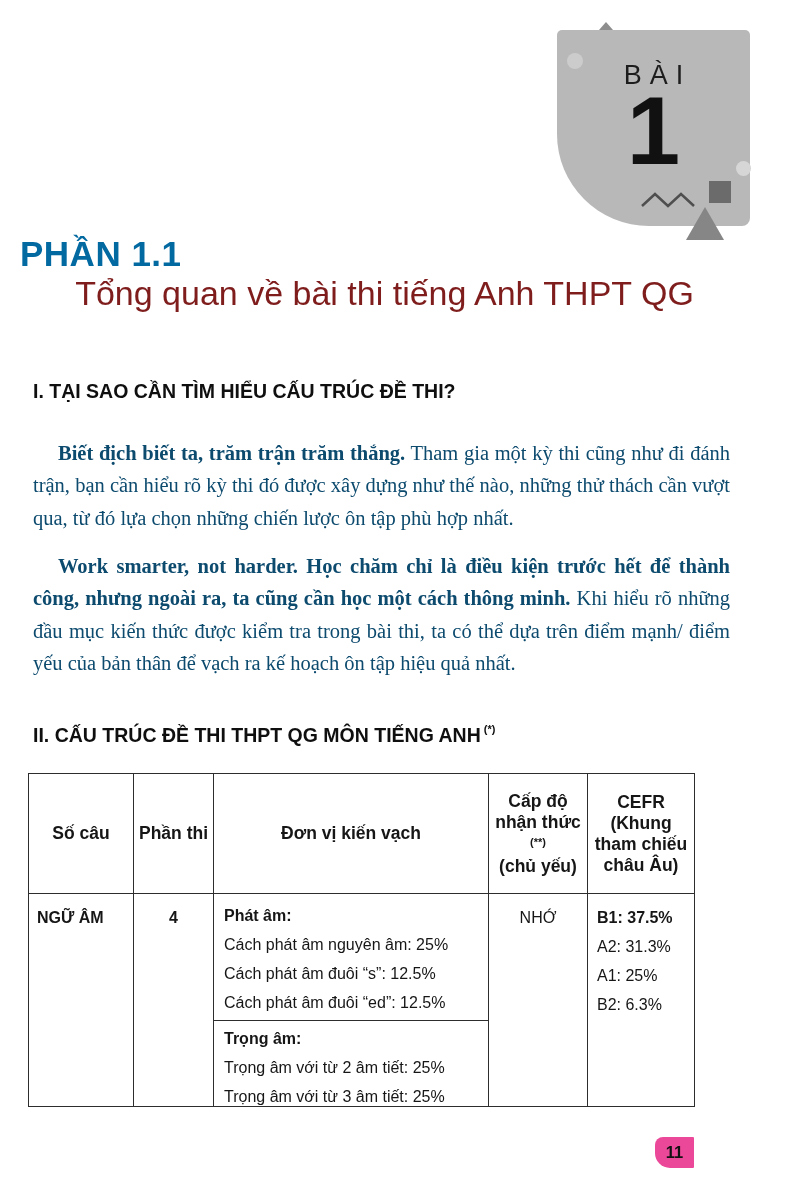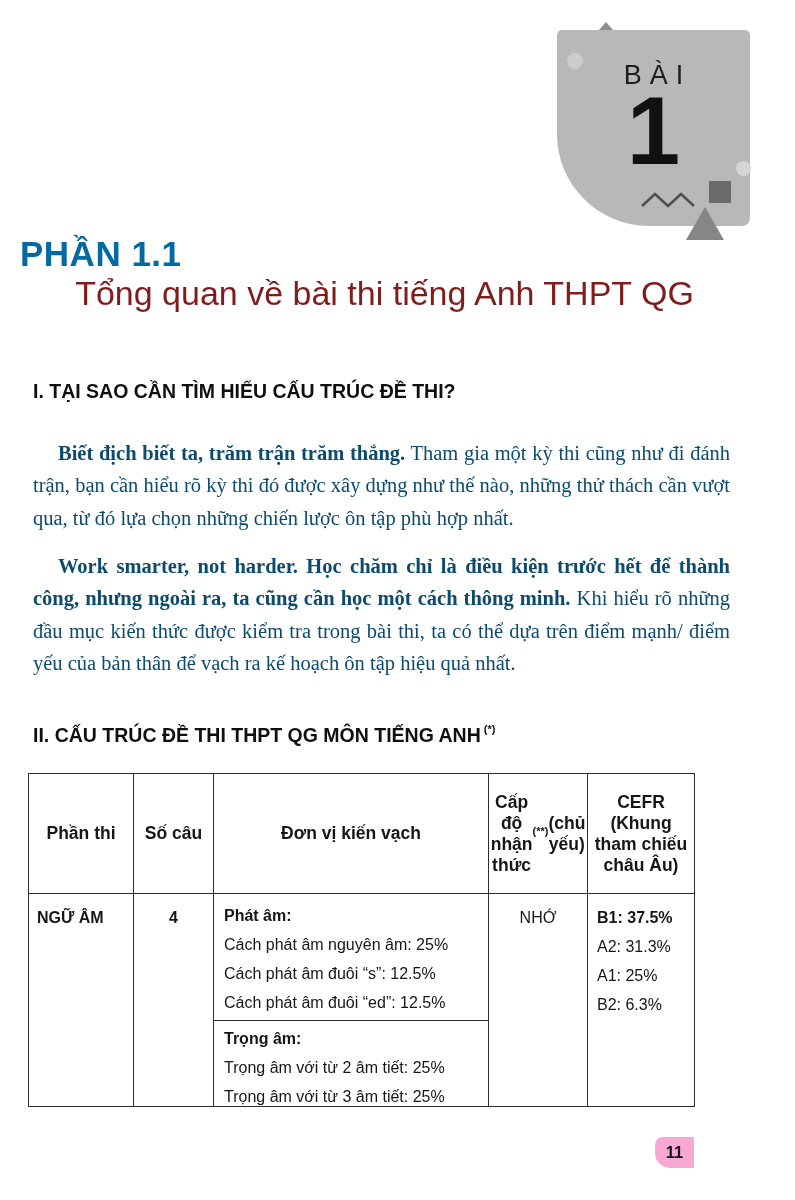--- a/index.html
+++ b/index.html
@@ -46,36 +46,36 @@
   .para-2{top:529px;}
   .para b{font-weight:bold;}
 
   
   .exam-table{position:absolute;left:28px;top:773px;width:665px;
     border:1.5px solid #2d2d2d;display:grid;
     grid-template-columns:105px 80px 275px 99px 106px;
     grid-template-rows:120px 212px;box-sizing:content-box;font-size:17.5px;}
   .cell{border-right:1.5px solid #2d2d2d;box-sizing:border-box;overflow:hidden;}
   .cell.last{border-right:none;}
-  .th{border-bottom:1.5px solid #2d2d2d;display:flex;flex-direction:row;
+  .th{border-bottom:1.5px solid #2d2d2d;display:flex;flex-direction:column;
     align-items:center;justify-content:center;text-align:center;font-weight:bold;line-height:21px;padding:2px;}
   .th-note{font-size:11px;line-height:12px;margin:3px 0 8px 0;}
   .td{padding-top:9px;line-height:29px;font-size:16px;}
   .td-phanthi{padding-left:8px;font-weight:bold;}
   .td-socau{text-align:center;font-weight:bold;}
   .td-unit{padding-left:10px;padding-right:8px;padding-top:7px;}
   .unit-title{font-weight:bold;}
   .unit-block-2{border-top:1.5px solid #2d2d2d;margin:3px -8px 0 -10px;
     padding:3px 8px 0 10px;}
   .td-capdo{text-align:center;}
   .td-cefr{padding-left:9px;}
   .cefr-line-0{font-weight:bold;}
 
   
-  .page-num{position:absolute;left:655px;top:1137px;width:39px;height:31px;background:#f9a8d4;
+  .page-num{position:absolute;left:655px;top:1137px;width:39px;height:31px;background:#ec4899;
     border-radius:8px 1px 1px 15px;display:flex;align-items:center;justify-content:center;
     font-size:16.5px;font-weight:bold;color:#111;}
 </style>
 </head>
 <body>
 
 <div class="lesson-badge">
   <div class="tri-top"></div>
   <div class="badge-bg"></div>
   <div class="dot-1"></div>
@@ -96,24 +96,24 @@
 
 <p class="para para-1"><b>Biết địch biết ta, trăm trận trăm thắng.</b> <span>Tham gia một kỳ thi cũng như đi đánh trận, bạn cần hiểu rõ kỳ thi đó được xây dựng như thế nào, những thử thách cần vượt qua, từ đó lựa chọn những chiến lược ôn tập phù hợp nhất.</span></p>
 
 <p class="para para-2"><b>Work smarter, not harder. Học chăm chỉ là điều kiện trước hết để thành công, nhưng ngoài ra, ta cũng cần học một cách thông minh.</b> <span>Khi hiểu rõ những đầu mục kiến thức được kiểm tra trong bài thi, ta có thể dựa trên điểm mạnh/ điểm yếu của bản thân để vạch ra kế hoạch ôn tập hiệu quả nhất.</span></p>
 
 <div class="sec-heading sec-2"><span>II. CẤU TRÚC ĐỀ THI THPT QG MÔN TIẾNG ANH</span><span class="sec-note">(*)</span></div>
 
 <div class="exam-table">
 
   <div class="cell th">
-    <span>Phần thi</span>
+    <span>Số câu</span>
   </div>
   <div class="cell th">
-    <span>Số câu</span>
+    <span>Phần thi</span>
   </div>
   <div class="cell th">
     <span>Đơn vị kiến vạch</span>
   </div>
   <div class="cell th">
     <span>Cấp độ nhận thức</span>
     <span class="th-note">(**)</span>
     <span>(chủ yếu)</span>
   </div>
   <div class="cell th last">

